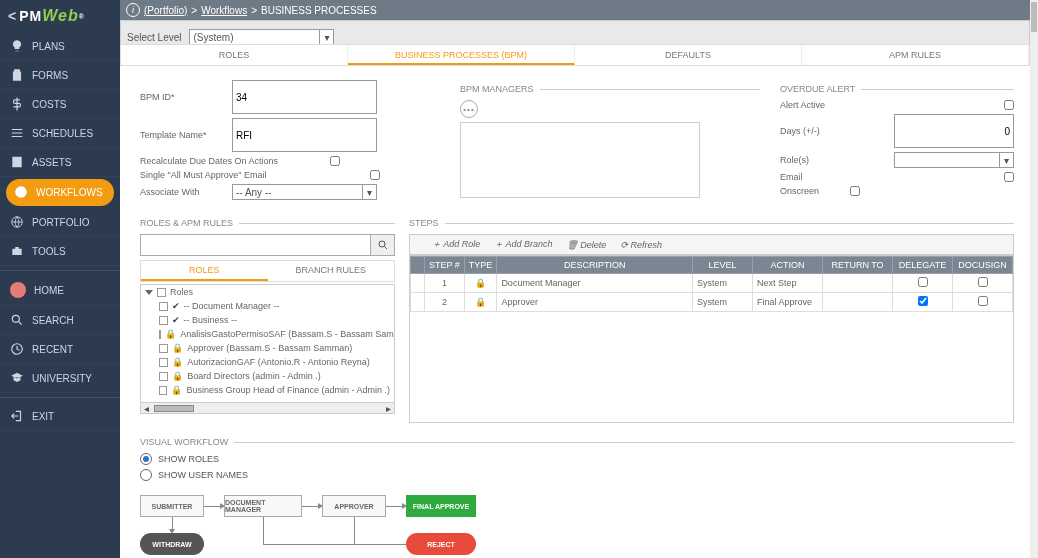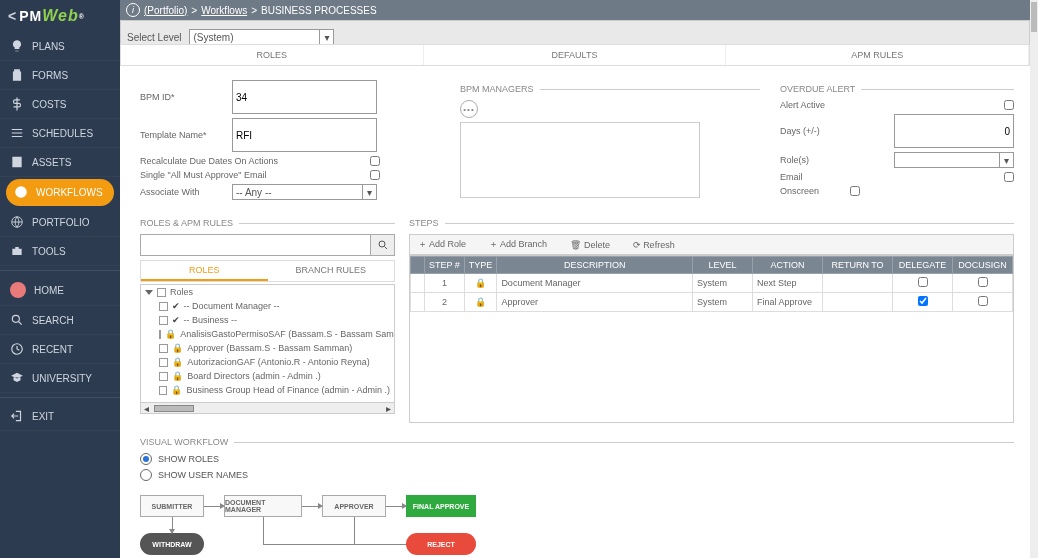--- a/index.html
+++ b/index.html
@@ -65,21 +65,21 @@
   .tree { border:1px solid #ccc; height:130px; overflow:auto; background:#fff; margin-top:2px; position:relative;}
   .tree-row { display:flex; align-items:center; gap:4px; padding:2px 4px; font-size:9px; color:#666; white-space:nowrap;}
   .tree-row .sq { width:9px; height:9px; border:1px solid #999; background:#fff;}
   .tree-row .tri { width:0; height:0; border-left:4px solid transparent; border-right:4px solid transparent; border-top:5px solid #666;}
   .tree-row .ck { color:#444;}
   .tree-row .lk { color:#888;}
   .tree-scroll { position:absolute; bottom:0; left:0; right:0; height:11px; background:#eee; border-top:1px solid #ccc; display:flex; align-items:center;}
   .tree-scroll .thumb{ width:40px; height:7px; background:#bbb; border:1px solid #888; margin-left:2px;}
   .tree-scroll .arrow { width:11px; text-align:center; color:#555;}
 
-  .steps-toolbar{ display:flex; gap:23px; border:1px solid #ccc; background:#f5f5f5; padding:3px 8px; font-size:9px; color:#666; align-items:center;}
+  .steps-toolbar{ display:flex; gap:14px; border:1px solid #ccc; background:#f5f5f5; padding:3px 22px; font-size:9px; color:#666; align-items:center;font-style:italic;}
   .tbl { width:100%; border-collapse:collapse; font-size:9px;}
   .tbl th { background:#7b8693; color:#fff; padding:3px 4px; border:1px solid #98a1ab; font-weight:normal; white-space:nowrap;}
   .tbl td { background:#fff; border:1px solid #ddd; padding:3px 4px; color:#666; height:18px;}
   .tbl td.center, .tbl th.center{ text-align:center;}
   .steps-area{ border:1px solid #ccc; height:168px; background:#fff;}
   .lock-ico { color:#777;}
 
   
   .vw { margin-top:14px;}
   .radio-row { display:flex; align-items:center; gap:6px; font-size:9px; margin-bottom:4px;}
@@ -243,38 +243,39 @@
 <div class="levelbar">
   <span>Select Level</span>
   <span class="select" style="width:145px;">
     <span>(System)</span>
     <span class="caret">▾</span>
   </span>
 </div>
 
 <div class="stage-tabs">
   <div class="stage-tab">ROLES</div>
+  <div class="stage-tab active">BUSINESS PROCESSES (BPM)</div>
   <div class="stage-tab">DEFAULTS</div>
   <div class="stage-tab">APM RULES</div>
 </div>
 
 <div class="main">
 
   <div class="cols3">
 
     <div>
       <div class="form-row">
         <label>BPM ID*</label>
         <input type="text" value="34" style="">
       </div>
       <div class="form-row">
         <label>Template Name*</label>
         <input type="text" value="RFI" style="">
       </div>
-      <div class="form-row" style="justify-content:space-between; width:240px;">
+      <div class="form-row" style="justify-content:space-between; width:200px;">
         <label style="width:auto;">Recalculate Due Dates On Actions</label>
         <input type="checkbox" style="">
       </div>
       <div class="form-row" style="justify-content:space-between; width:240px;">
         <label style="width:auto;">Single "All Must Approve" Email</label>
         <input type="checkbox" style="">
       </div>
       <div class="form-row">
         <label>Associate With</label>
         <span class="select" style="width:145px;">

